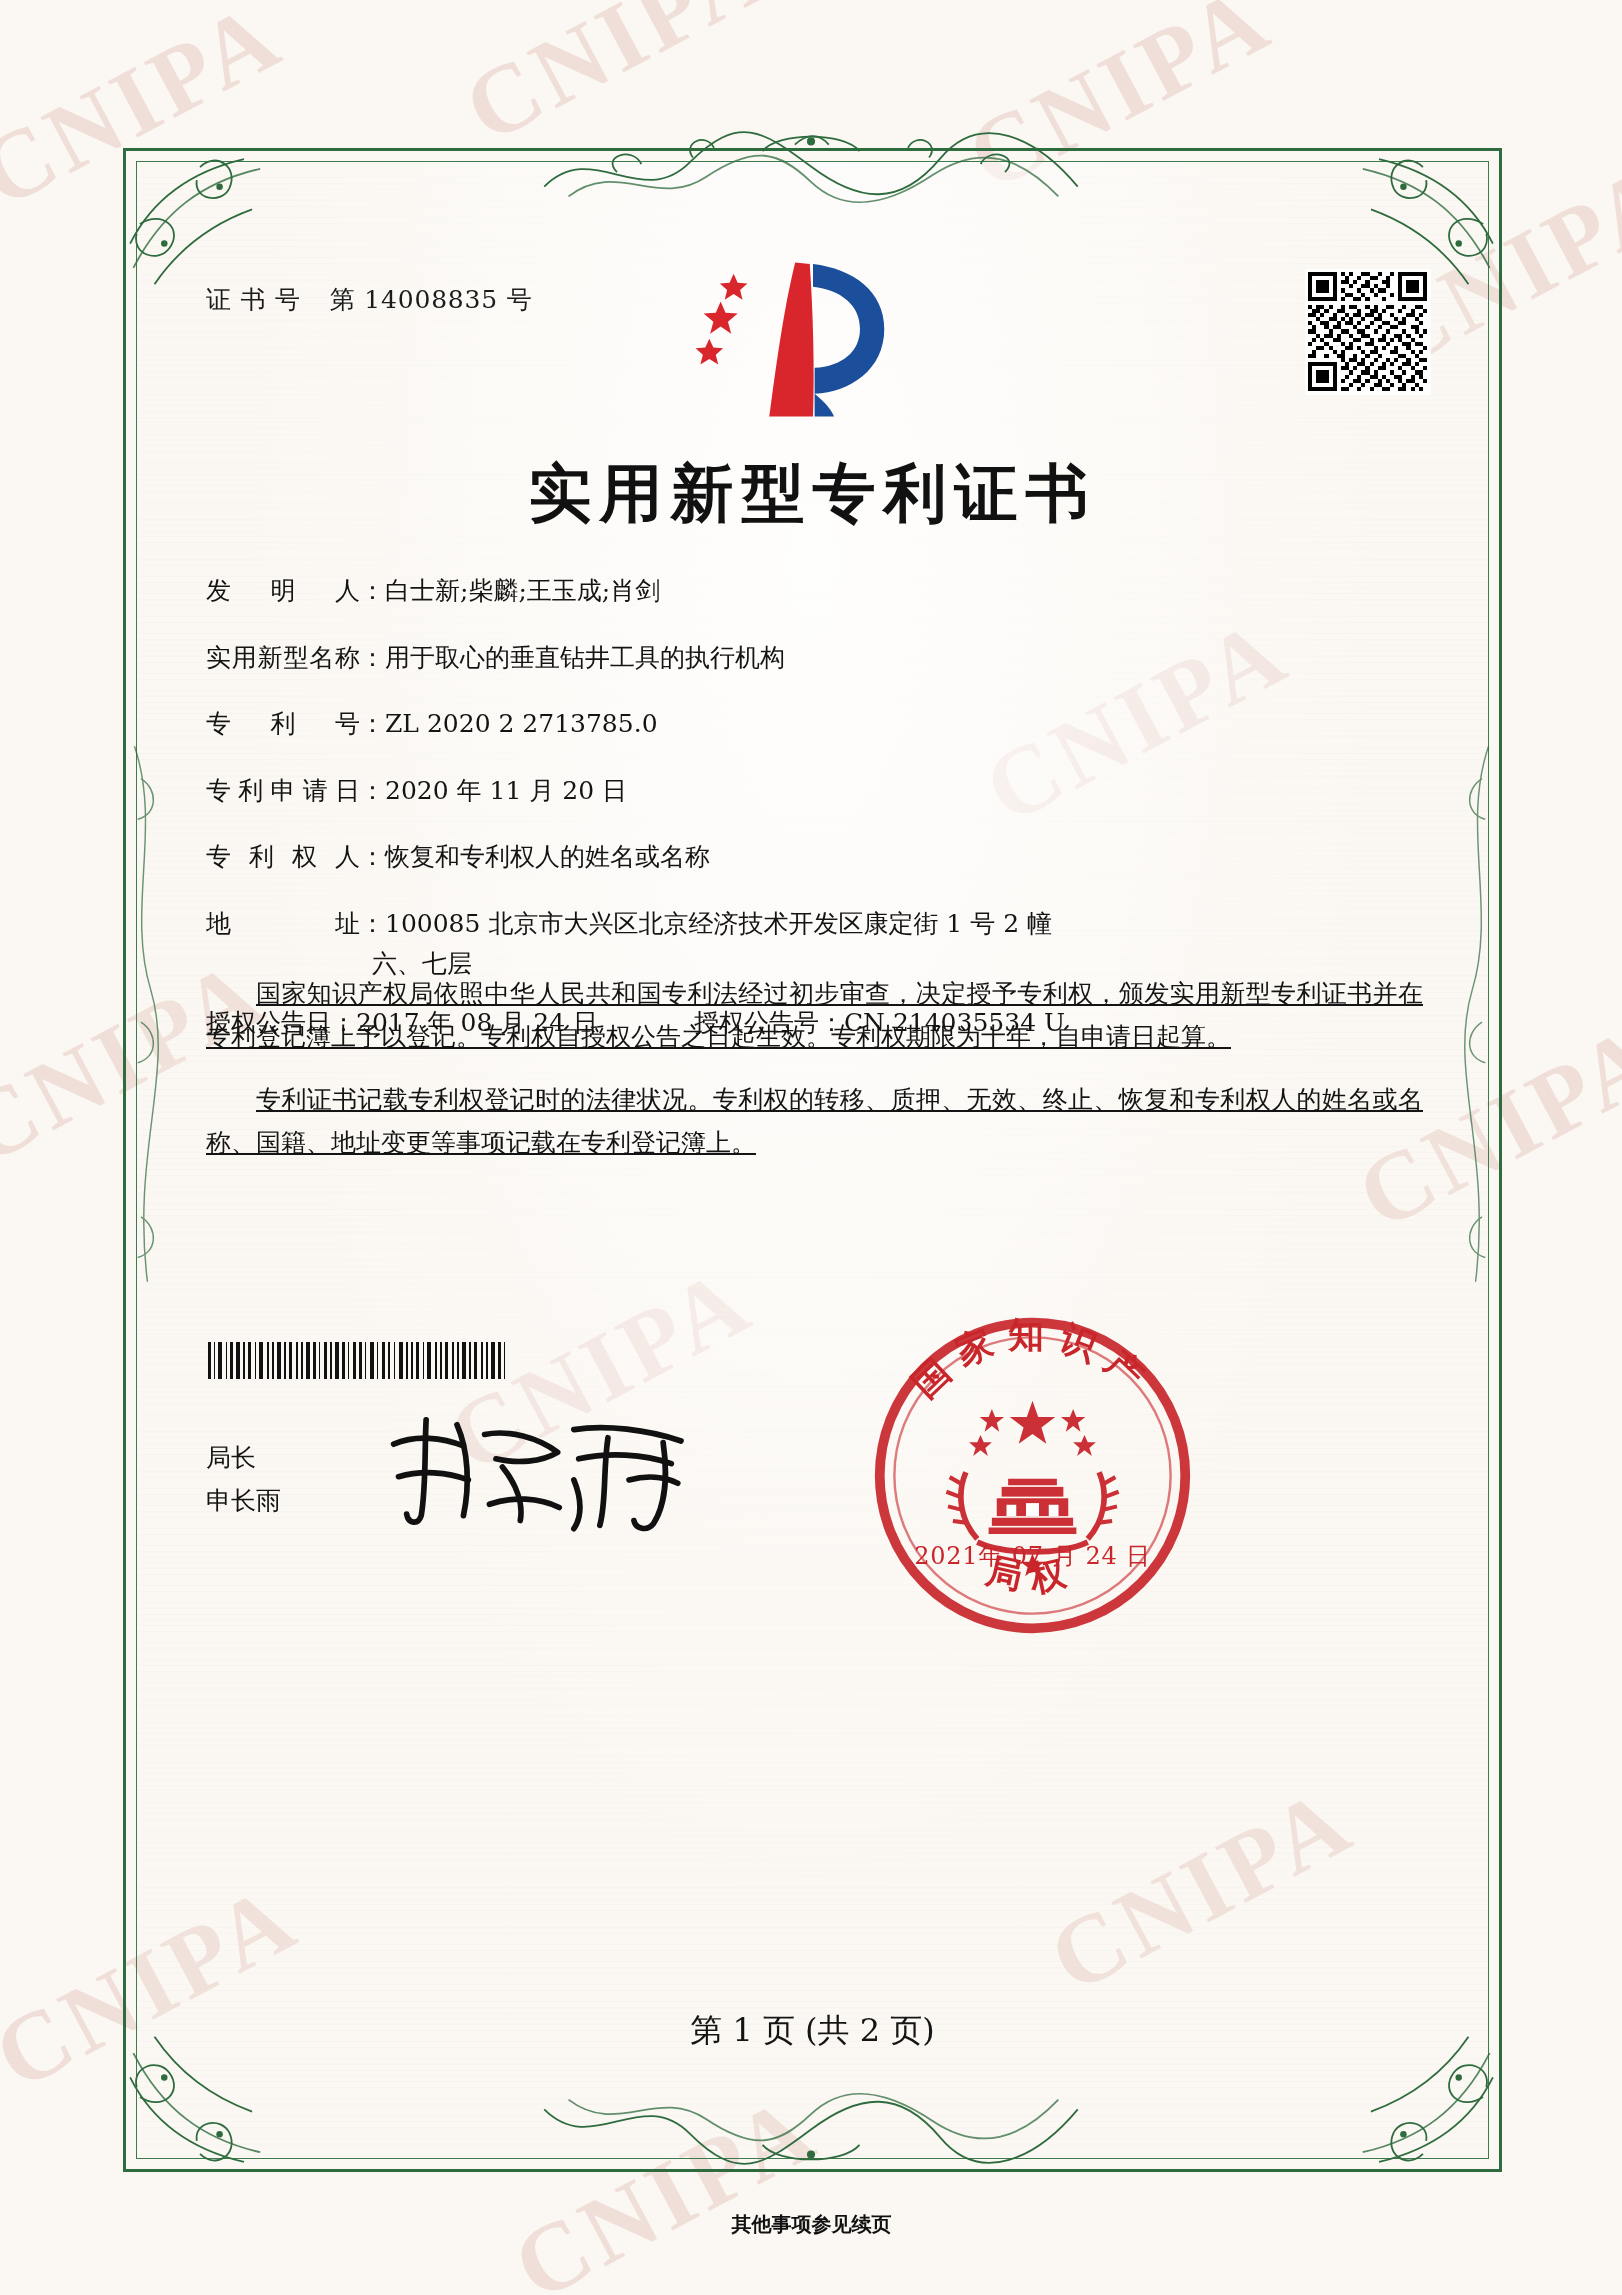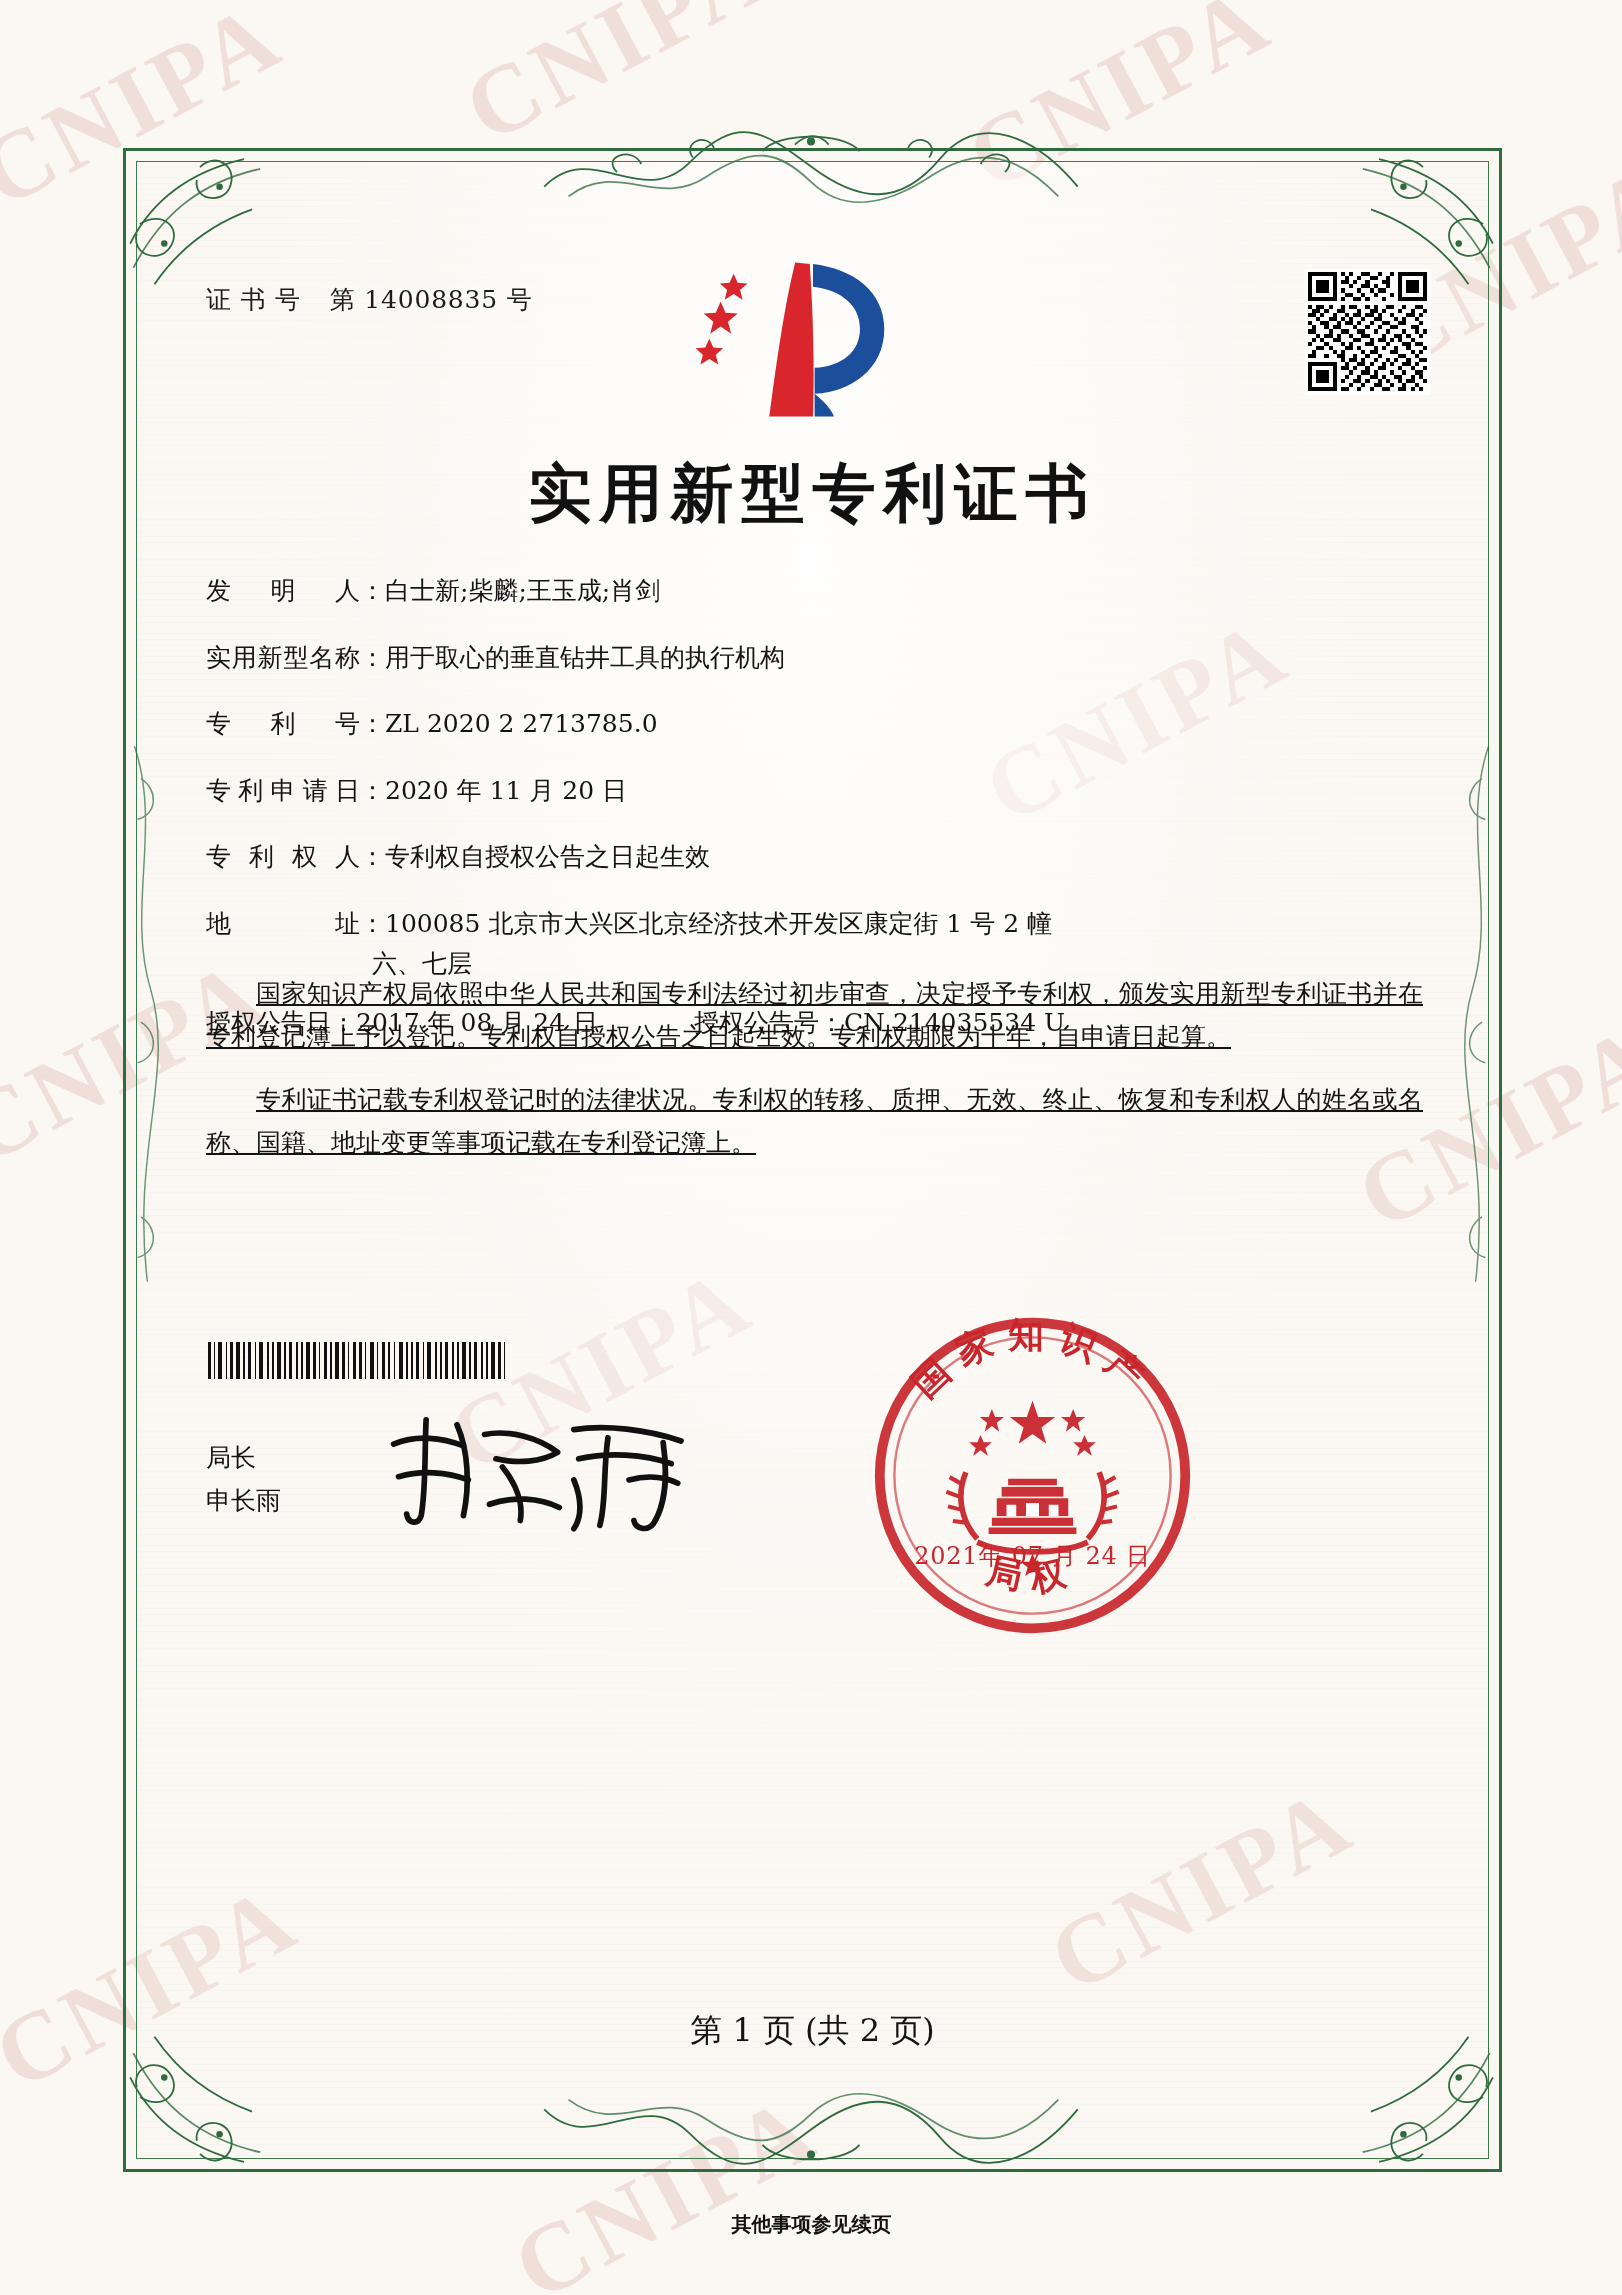--- a/index.html
+++ b/index.html
@@ -629,21 +629,21 @@
 
       <div class="field-row">
         <span class="fl j">专 利 号</span><span>：</span><span class="fv">ZL 2020 2 2713785.0</span>
       </div>
 
       <div class="field-row">
         <span class="fl j">专利申请日</span><span>：</span><span class="fv">2020 年 11 月 20 日</span>
       </div>
 
       <div class="field-row">
-        <span class="fl j">专 利 权 人</span><span>：</span><span class="fv">专利权自授权公告之日起生效</span>
+        <span class="fl j">专 利 权 人</span><span>：</span><span class="fv">恢复和专利权人的姓名或名称</span>
       </div>
 
       <div class="field-row wrap">
         <span class="fl j">地 址</span><span>：</span><span class="fv">100085 北京市大兴区北京经济技术开发区康定街 1 号 2 幢</span>
         <span class="addr-second">六、七层</span>
       </div>
 
       <div class="field-row" style="margin-bottom:0;">
         <span class="pub-date-group">
           <span>授权公告日</span><span>：</span><span>2017 年 08 月 24 日</span>

